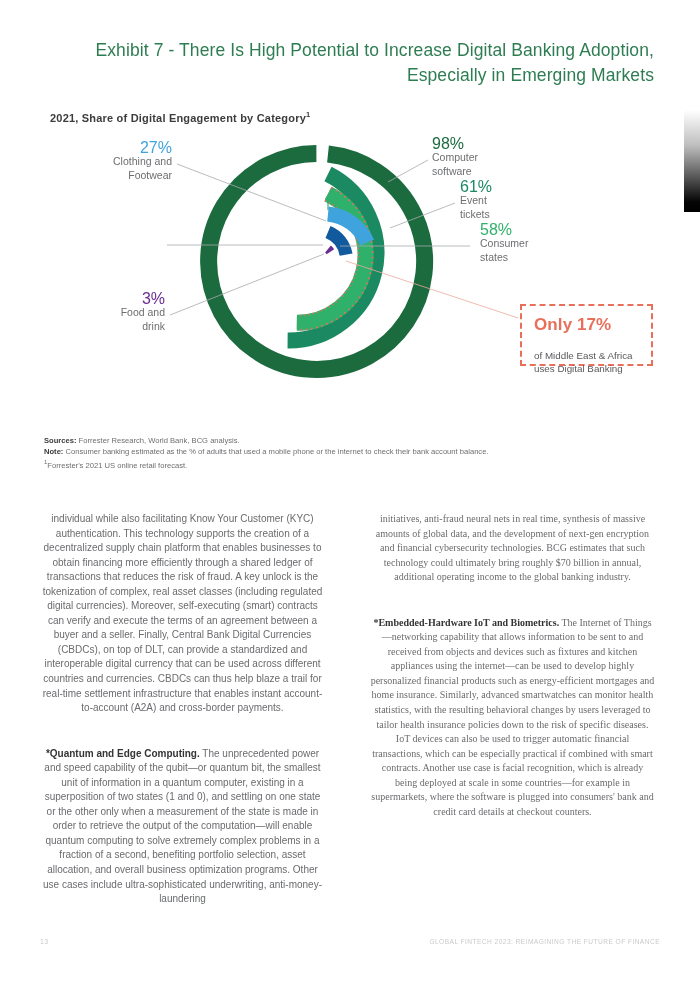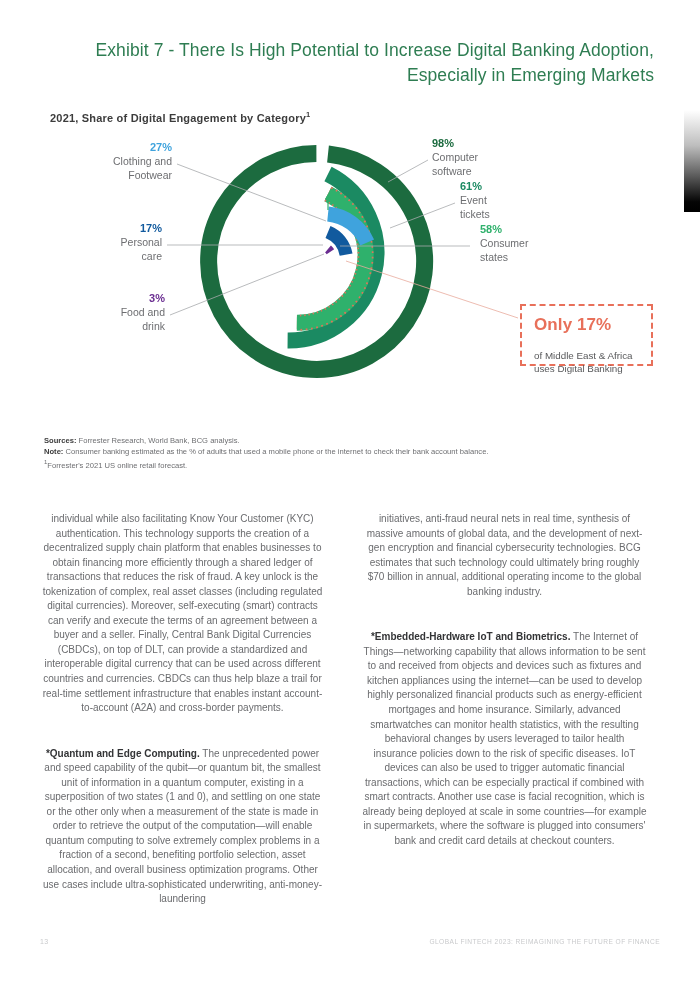--- a/index.html
+++ b/index.html
@@ -26,21 +26,21 @@
     position:absolute;left:50px;top:110px;width:600px;
     font-size:11px;font-weight:bold;color:#3c3c3c;letter-spacing:.2px;
   }
   .subtitle sup{font-size:7.5px;font-weight:bold;}
 
   
   .chart-area{position:absolute;left:40px;top:132px;width:620px;height:280px;}
   .chart-svg{position:absolute;left:0;top:0;}
 
   .lbl{position:absolute;font-size:10.5px;line-height:13.5px;color:#6d6e71;}
-  .lbl .pct{display:block;font-weight:bold;font-size:11px;line-height:15px;}
+  .lbl .pct{display:block;font-weight:normal;font-size:16px;line-height:15px;}
   .lbl.right{text-align:left;}
   .lbl.left{text-align:right;}
 
   .callout{
     position:absolute;left:480px;top:172px;width:133px;height:62px;
     border:2px dashed #e8705a;padding:8px 10px 8px 12px;box-sizing:border-box;
   }
   .callout-big{font-size:17px;font-weight:bold;color:#e8705a;line-height:21px;letter-spacing:.1px;}
   .callout-sub{font-size:9.8px;color:#58595b;line-height:13px;margin-top:14px;}
 
@@ -52,21 +52,21 @@
   .sources b{color:#3c3c3c;}
   .sources sup{font-size:6px;}
 
   
   .col{
     position:absolute;top:512px;width:285px;
     font-size:10px;line-height:14.55px;color:#6a6b6e;
     text-align:center;
   }
   .col.left{left:40px;}
-  .col.right{left:362px;}
+  .col.right{left:370px;font-family:Liberation Serif, serif;}
   .col p{margin:0 0 13px 0;}
   .col p:last-child{margin-bottom:0;margin-top:31px;}
   .col b{color:#333436;font-weight:bold;}
 
   
   .footer-page{
     position:absolute;left:40px;top:938px;font-size:7px;color:#c9cacc;letter-spacing:.3px;
   }
   .footer-title{
     position:absolute;right:40px;top:938px;font-size:6.6px;color:#c9cacc;letter-spacing:.45px;
@@ -119,25 +119,20 @@
         <line stroke="#e8ab9d" x1="478" y1="186" x2="306" y2="129"></line>
       </g>
     </svg>
 
     <div class="lbl left" style="left:0px;top:8px;width:132px;">
       <span class="pct" style="color:#3fa3dd">27%</span>
       <span>Clothing and</span><br>
       <span>Footwear</span>
     </div>
 
-    <div class="lbl left" style="left:0px;top:89px;width:122px;">
-      <span class="pct" style="color:#115a9e">17%</span>
-      <span>Personal</span><br>
-      <span>care</span>
-    </div>
 
     <div class="lbl left" style="left:0px;top:159px;width:125px;">
       <span class="pct" style="color:#6a2d91">3%</span>
       <span>Food and</span><br>
       <span>drink</span>
     </div>
 
     <div class="lbl right" style="left:392px;top:4px;width:130px;">
       <span class="pct" style="color:#1c6b3f">98%</span>
       <span>Computer</span><br>

